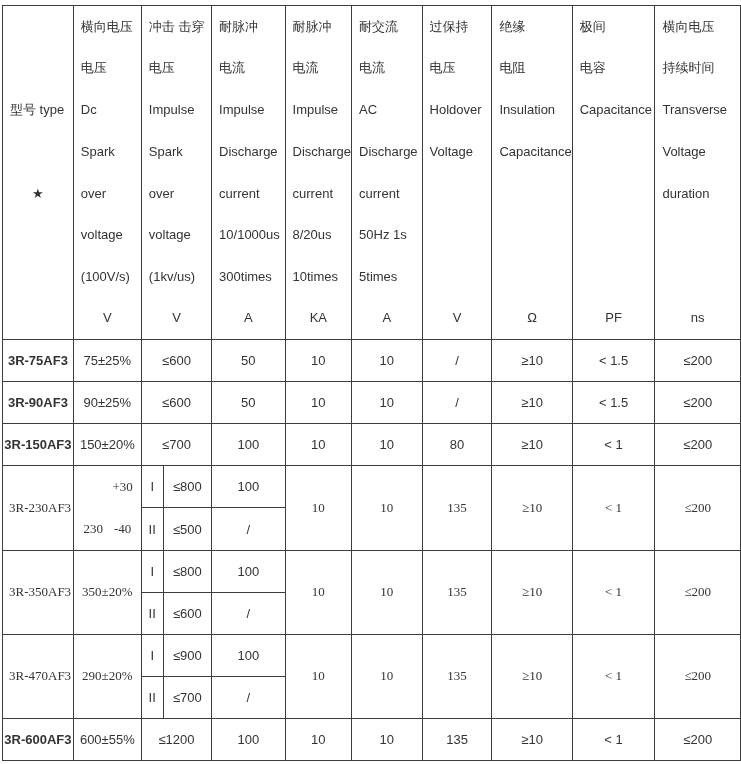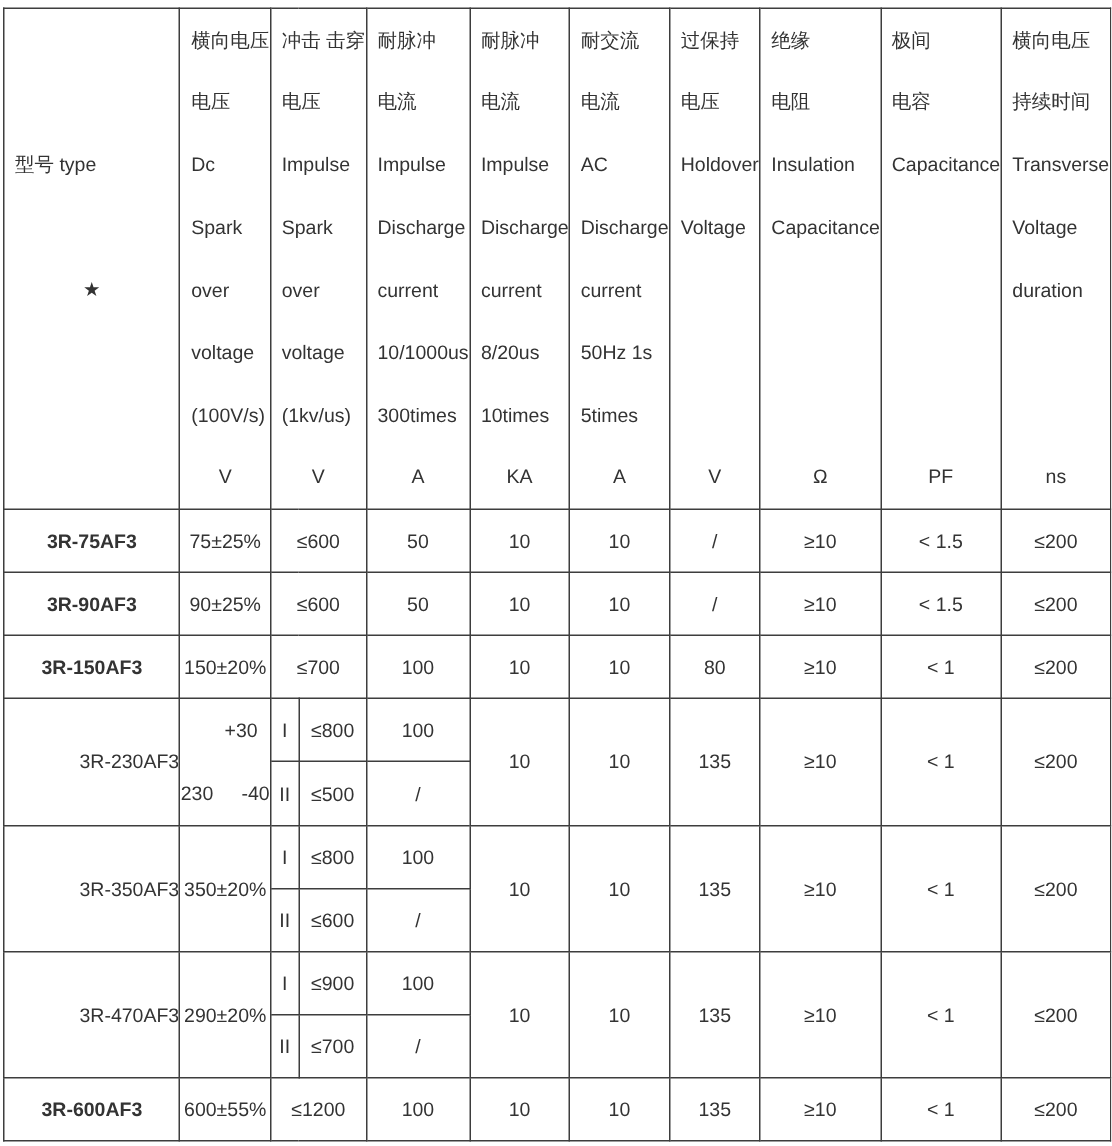--- a/index.html
+++ b/index.html
@@ -41,24 +41,25 @@
   }
   .hl.c { justify-content: center; padding-left: 0; }
   td.model { text-align: left; padding-left: 6px; font-weight: bold; }
   td.vtop { vertical-align: top; }
   td.vbot { vertical-align: bottom; }
   .c42 {
     height: 42px;
     display: flex;
     align-items: center;
     justify-content: center;
-  }
-  .c42.l { justify-content: flex-start; padding-left: 6px; margin-left: 44px; }
+    font-family: Liberation Serif, serif;
+  }
+  .c42.l { justify-content: flex-start; padding-left: 6px; }
   .c42.re { justify-content: flex-end; padding-right: 8px; }
-  .c42.g { gap: 11px; justify-content: space-between; }
+  .c42.g { gap: 11px; }
 </style>
 </head>
 <body>
 
 <div class="page">
   <table class="spec">
     <colgroup>
       <col style="width:71px">
         <col style="width:69px">
         <col style="width:22px">

